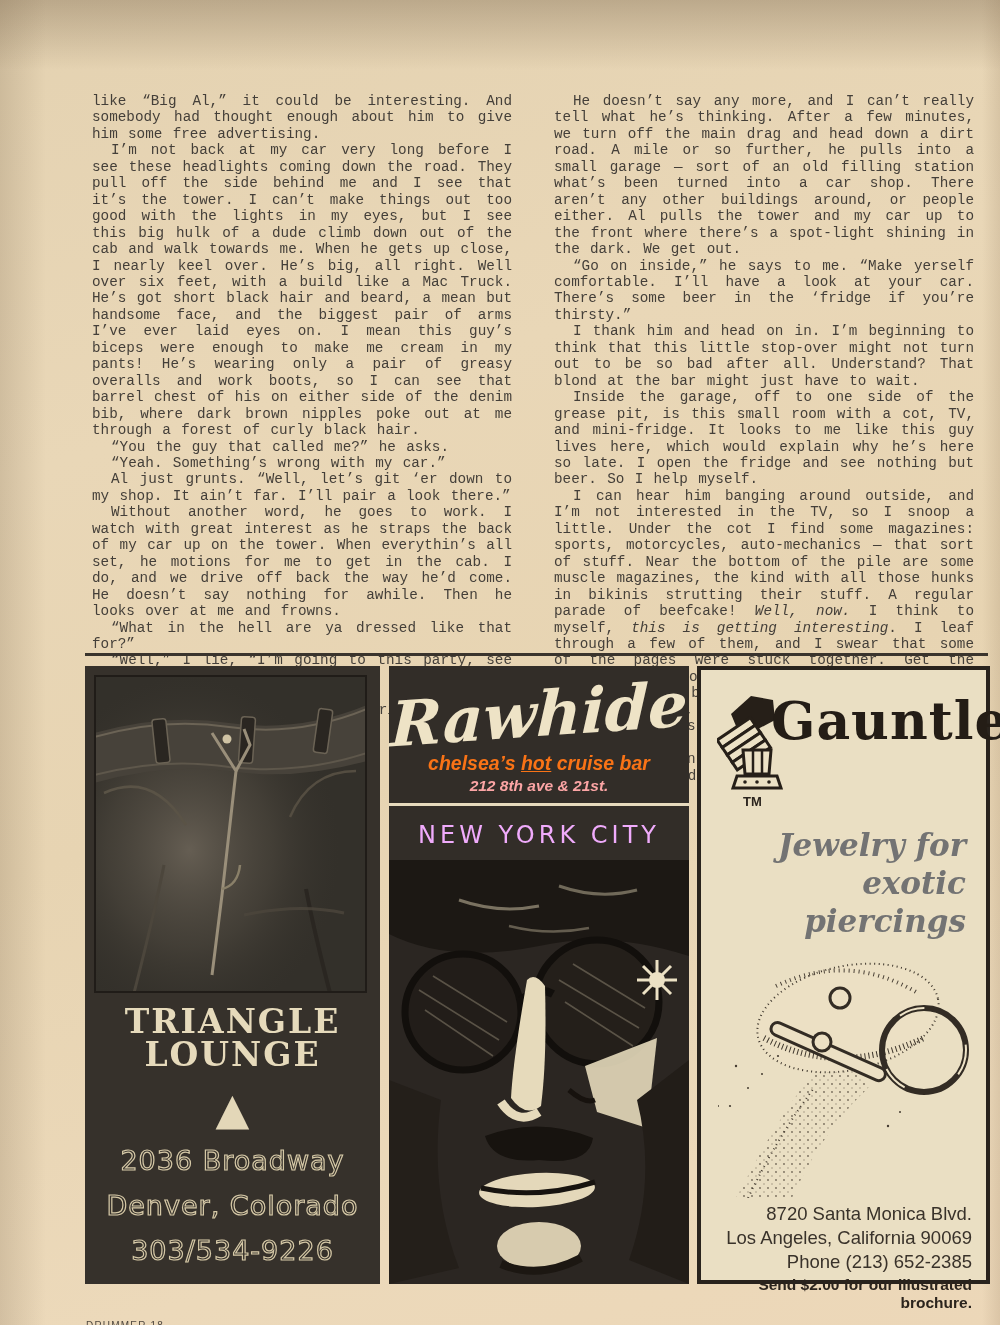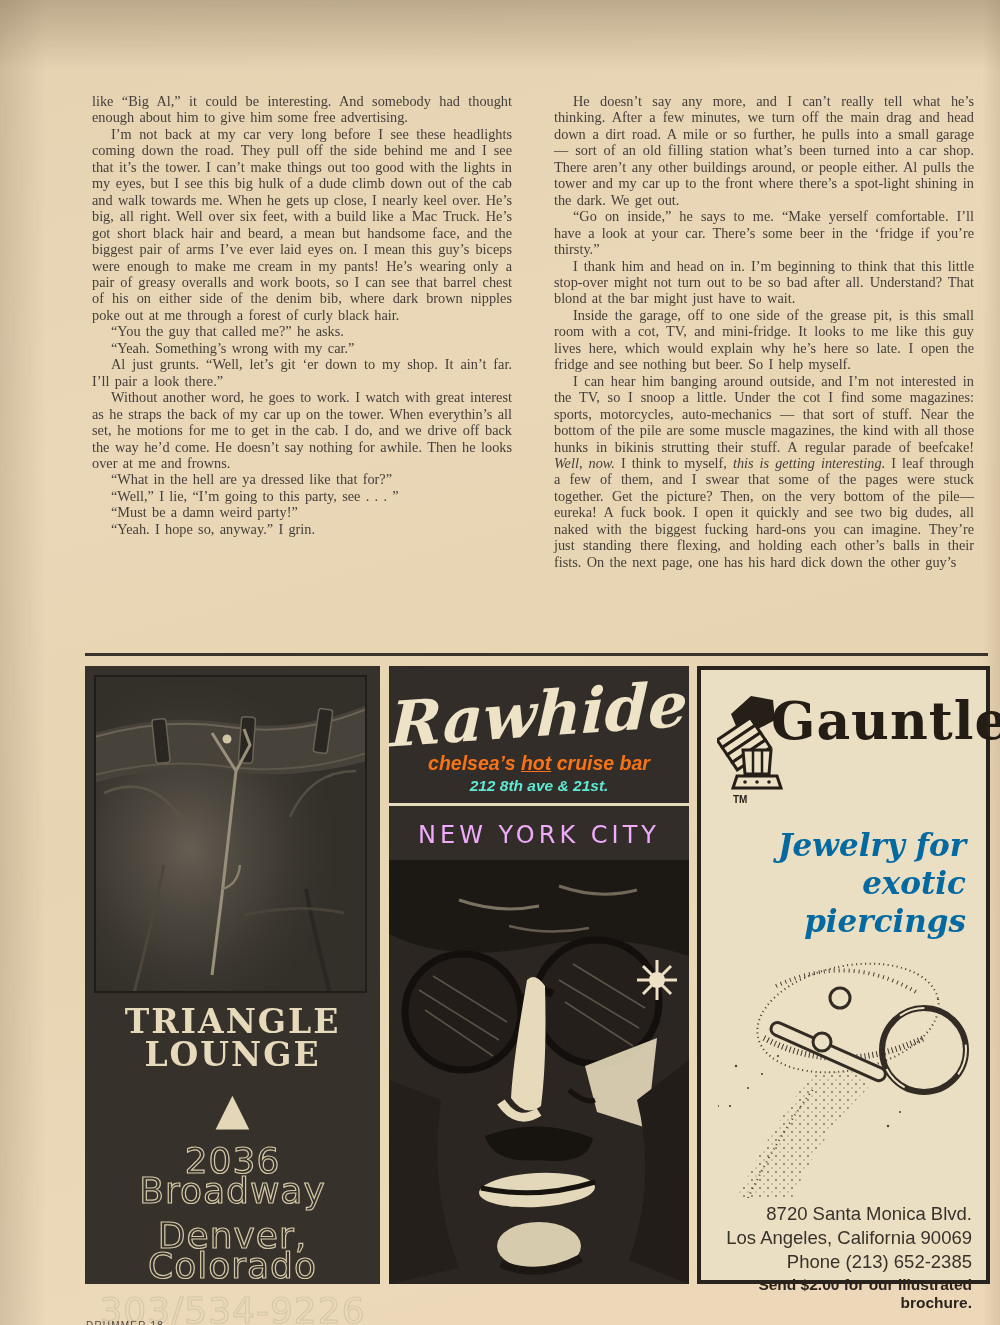--- a/index.html
+++ b/index.html
@@ -20,67 +20,67 @@
   .shade-right{position:absolute;right:0;top:0;width:18px;height:100%;
     background:linear-gradient(270deg,rgba(140,115,85,.18),rgba(140,115,85,0));pointer-events:none;}
 
   
   .story{
     position:absolute;left:92px;top:93px;width:882px;
     display:flex;gap:42px;
     color:#443f39;
   }
   .col{width:420px;font-size:14.3px;line-height:16.45px;text-align:justify;word-spacing:.12em;}
-  .para{margin:0;}
+  .para{margin:0;font-family:Liberation Mono, monospace;}
   .para.ind{text-indent:19px;}
 
   
   .rule{position:absolute;left:85px;top:653px;width:903px;height:3px;background:#3a342d;}
 
   
   .ads{position:absolute;left:85px;top:666px;display:flex;}
   .ad{position:relative;height:618px;box-sizing:border-box;}
 
   
   .ad-tl{width:295px;margin-right:9px;background:#36312b;padding:9px 9px 0 9px;text-align:center;}
   .tl-photo{display:block;width:273px;height:318px;}
   .tl-name{margin:12px 0 0 0;font-family:"DejaVu Serif",serif;font-weight:bold;
     font-size:33px;line-height:33px;letter-spacing:2px;color:#e6dabb;}
   .tl-triangle{margin-top:16px;font-size:44px;line-height:44px;color:#e3d7b8;font-family:"DejaVu Sans",sans-serif;}
-  .tl-line{margin-top:15px;font-family:"DejaVu Sans",sans-serif;font-size:36px;line-height:30px;
+  .tl-line{margin-top:15px;font-family:"DejaVu Sans",sans-serif;font-size:27px;line-height:30px;
     color:#d9cca9;letter-spacing:1px;}
   @supports (-webkit-text-stroke: 1px #fff){
     .tl-line{color:transparent;-webkit-text-stroke:1.2px #d5c8a6;}
   }
 
   
   .ad-rw{width:300px;margin-right:8px;background:#322d28;text-align:center;color:#ece1c4;}
   .rw-title{font-family:"DejaVu Serif",serif;font-style:italic;font-weight:bold;
     font-size:62px;line-height:70px;margin-top:14px;transform:rotate(-4deg) skewX(-6deg);color:#eee3c6;}
   .rw-tag{font-family:"Liberation Sans",sans-serif;font-weight:bold;font-style:italic;
     font-size:19.5px;margin-top:2px;color:#f97316;}
   .rw-tag .hot{text-decoration:underline;}
   .rw-addr{font-family:"Liberation Sans",sans-serif;font-weight:bold;font-style:italic;
-    font-size:15.5px;margin-top:2px;color:#5eead4;}
+    font-size:15.5px;margin-top:2px;color:#fca5a5;}
   .rw-rule{width:100%;height:3px;background:#e6dabd;margin-top:8px;}
   .rw-city{font-family:"DejaVu Sans",sans-serif;font-size:24px;letter-spacing:4px;
     margin-top:15px;color:#f0abfc;}
   .rw-face{position:absolute;left:0;bottom:0;width:300px;height:424px;display:block;}
 
   
   .ad-gl{width:293px;background:#eadfc3;border:4px solid #29231d;padding:12px 14px;color:#29221b;}
   .gl-head{position:relative;height:128px;}
   .gl-fist{position:absolute;left:2px;top:10px;width:66px;height:100px;}
-  .gl-tm{position:absolute;left:18px;top:112px;font-family:"Liberation Sans",sans-serif;
-    font-size:10px;font-weight:bold;color:#2b241d;}
+  .gl-tm{position:absolute;left:28px;top:112px;font-family:"Liberation Sans",sans-serif;
+    font-size:13px;font-weight:bold;color:#2b241d;}
   .gl-title{position:absolute;left:56px;top:8px;width:210px;text-align:center;
     font-family:"DejaVu Serif",serif;font-weight:bold;font-size:52px;letter-spacing:1px;color:#241d16;}
   .gl-tag{margin-top:16px;text-align:right;padding-right:6px;
     font-family:"DejaVu Serif",serif;font-style:italic;font-weight:bold;
-    font-size:31px;line-height:38px;color:#0369a1;}
+    font-size:31px;line-height:38px;color:#737373;}
   .gl-art{display:block;margin:6px auto 0 auto;width:252px;height:252px;}
   .gl-addr{margin-top:4px;text-align:right;font-family:"Liberation Sans",sans-serif;
     font-size:18.5px;line-height:24px;color:#39322a;}
   .gl-cta{margin-top:2px;text-align:right;font-family:"Liberation Sans",sans-serif;
     font-weight:bold;font-size:15.5px;color:#2b241d;}
 
   
   .footer{position:absolute;left:86px;top:1320px;font-family:"Liberation Sans",sans-serif;
     font-size:10px;letter-spacing:1.2px;color:#4f483f;text-decoration:underline;}
 </style>

